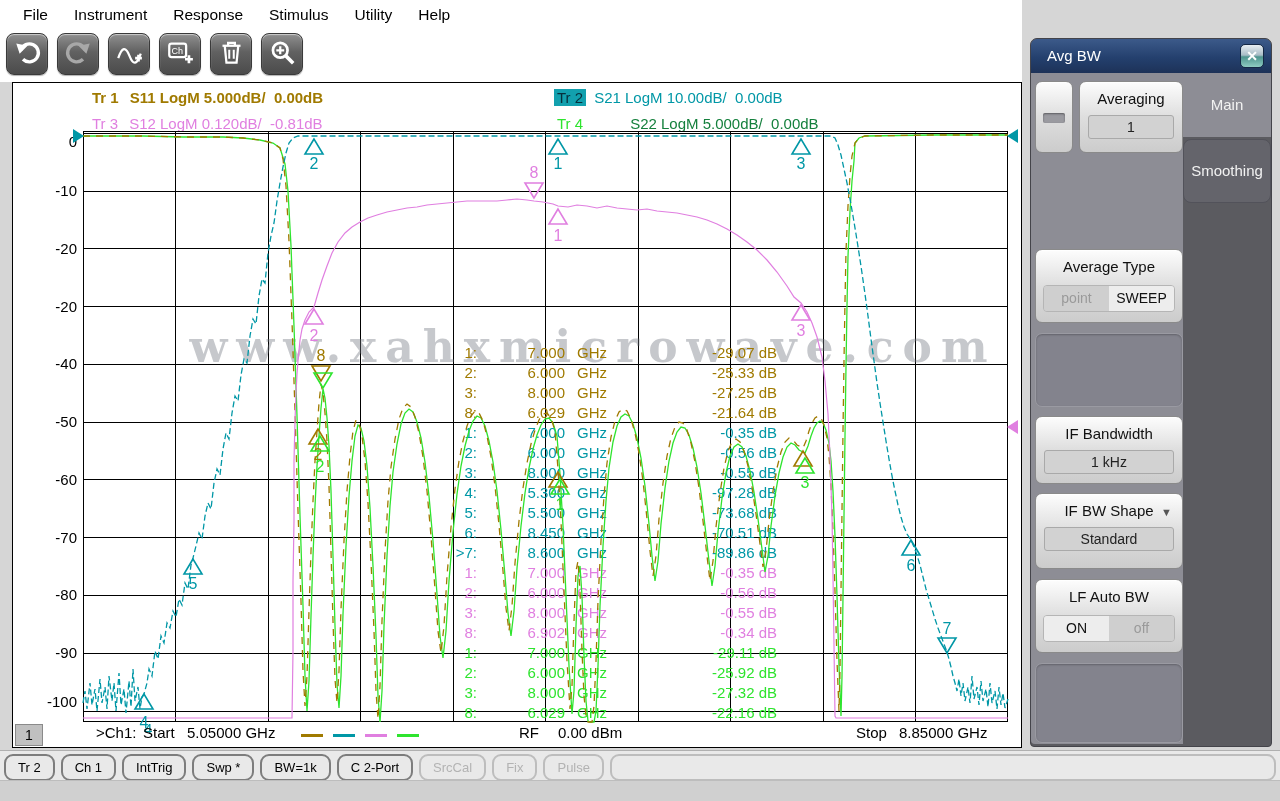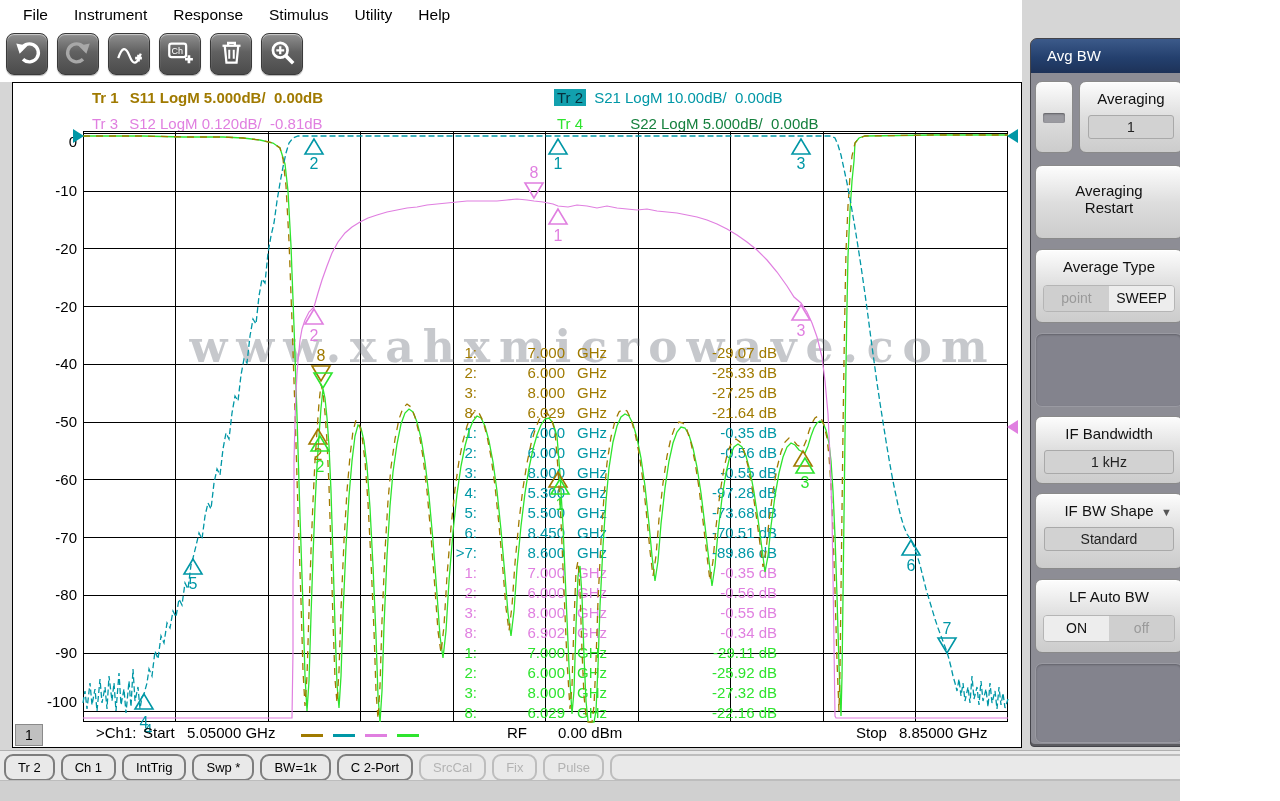--- a/index.html
+++ b/index.html
@@ -1,17 +1,17 @@
 <!DOCTYPE html>
 <html><head>
 <meta charset="utf-8">
 <style>
   html,body{margin:0;padding:0;}
   body{font-family:"Liberation Sans",sans-serif;}
-  .screen{position:relative;width:1180px;height:801px;background:#d6d6d6;overflow:hidden;}
+  .screen{position:relative;width:1280px;height:801px;background:#d6d6d6;overflow:hidden;}
   .top-white{position:absolute;left:0;top:0;width:1022px;height:82px;background:#ffffff;}
   .menubar{position:absolute;left:0;top:0;width:1010px;height:30px;display:flex;align-items:center;padding-left:10px;font-size:15.5px;color:#000;background:#fff;}
   .menu-item{padding:0 13px;cursor:default;}
   .toolbar{position:absolute;left:6px;top:33px;display:flex;gap:9px;}
   .tbtn{width:40px;height:40px;border-radius:8px;background:linear-gradient(#909090,#616161 45%,#4b4b4b);border:1px solid #3a3a3a;box-shadow:inset 0 1px 1px rgba(255,255,255,.55),0 1px 1px rgba(0,0,0,.3);display:flex;align-items:center;justify-content:center;}
   .tbtn svg{width:27px;height:27px;}
   .plot-window{position:absolute;left:12px;top:82px;width:1010px;height:666px;background:#fff;border:1px solid #000;box-sizing:border-box;}
   .trace-hdr{position:absolute;font-size:15px;white-space:pre;}
   .trace-id{padding:0 3px;}
   .trace-id.active{background:#12a0ae;color:#06303c;}
@@ -320,21 +320,21 @@
     <div class="chanrow">
       <span class="chan-num">1</span>
       <span style="left:83px;top:2px;">&gt;Ch1:</span>
       <span style="left:131px;top:-2px;color:#0097a6;">4</span>
       <span style="left:130px;top:2px;">Start</span>
       <span style="left:174px;top:2px;">5.05000 GHz</span>
       <span class="legend-dash" id="ld0" style="left: 288px; background: rgb(160, 122, 0);"></span>
       <span class="legend-dash" id="ld1" style="left: 320px; background: rgb(0, 151, 166);"></span>
       <span class="legend-dash" id="ld2" style="left: 352px; background: rgb(224, 127, 224);"></span>
       <span class="legend-dash" id="ld3" style="left: 384px; background: rgb(46, 228, 46);"></span>
-      <span style="left:494px;top:2px;">RF</span>
+      <span style="left:506px;top:2px;">RF</span>
       <span style="left:545px;top:2px;">0.00 dBm</span>
       <span style="left:843px;top:2px;">Stop</span>
       <span style="left:886px;top:2px;">8.85000 GHz</span>
     </div>
   </div>
 
   <div class="statusbar">
       <div class="sbtn">Tr 2</div>
       <div class="sbtn">Ch 1</div>
       <div class="sbtn">IntTrig</div>
@@ -353,23 +353,20 @@
     <div class="panel-close">✕</div>
 
     <div class="panel-content">
       <div class="pbtn" style="top:8px;left:4px;width:38px;height:72px;">
         <div class="toggle-ind"></div>
       </div>
       <div class="pbtn" style="top:8px;left:48px;width:104px;height:72px;">
         <div class="plabel">Averaging</div>
         <div class="pvalue">1</div>
       </div>
-      <div class="pbtn" style="top:92px;height:74px;">
-        <div class="plabel" style="margin-top:16px;padding:0 18px;">Averaging Restart</div>
-      </div>
       <div class="pbtn" style="top:176px;height:74px;">
         <div class="plabel">Average Type</div>
         <div class="pseg">
           <div class="unsel">point</div>
           <div class="sel">SWEEP</div>
         </div>
       </div>
       <div class="pbtn disabled" style="top:260px;height:74px;"></div>
       <div class="pbtn" style="top:343px;height:68px;">
         <div class="plabel">IF Bandwidth</div>

